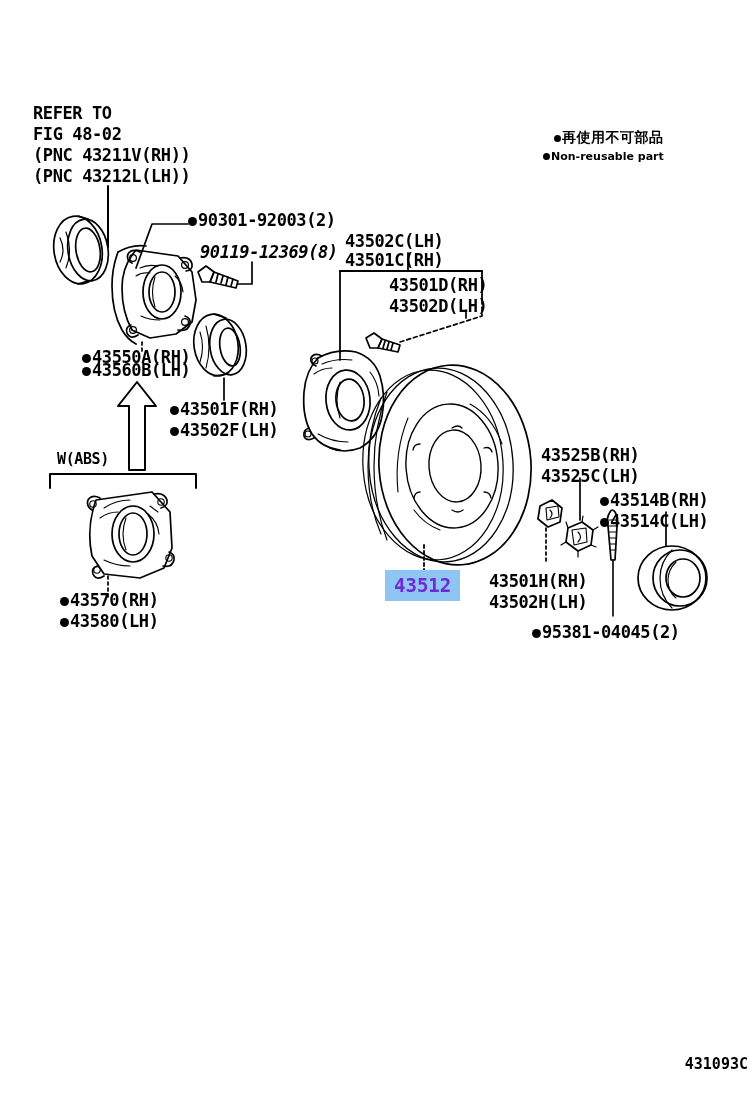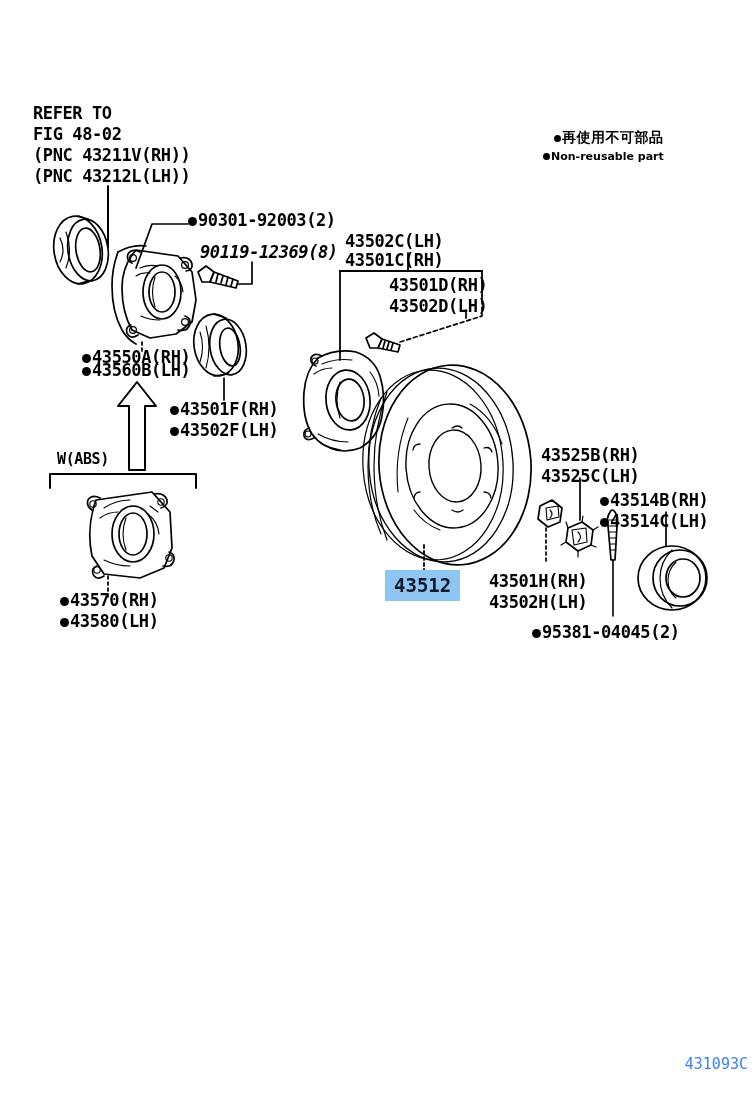--- a/index.html
+++ b/index.html
@@ -29,30 +29,30 @@
     font-size:11px;line-height:14px;font-weight:bold;letter-spacing:0px;
   }
   .bul{
     display:inline-block;width:9px;height:9px;border-radius:50%;
     background:#000;vertical-align:0px;margin-right:1px;
   }
   .bul.s{width:7px;height:7px;}
   .hl{
     position:absolute;
     background:#8ec5f2;
-    color:#0f172a;
+    color:#6d28d9;
     font-family:"DejaVu Sans Mono","Liberation Mono",monospace;
     font-weight:bold;font-size:19px;letter-spacing:0px;
     padding:4px 9px 5px 9px;
     white-space:pre;
   }
   .figcode{
     position:absolute;right:8px;top:1055px;
     font-family:"DejaVu Sans Mono","Liberation Mono",monospace;
-    font-weight:normal;font-size:15px;letter-spacing:0px;color:#3b82f6;
+    font-weight:bold;font-size:15px;letter-spacing:0px;color:#000000;
   }
   svg{display:block;}
 </style>
 </head>
 <body>
 
 <svg id="canvas" viewBox="0 0 756 1108">
   <g fill="none" stroke="#000" stroke-width="1.7" stroke-linecap="round" stroke-linejoin="round">
 
     <path d="M108 186 L108 247" stroke-width="2"></path>

